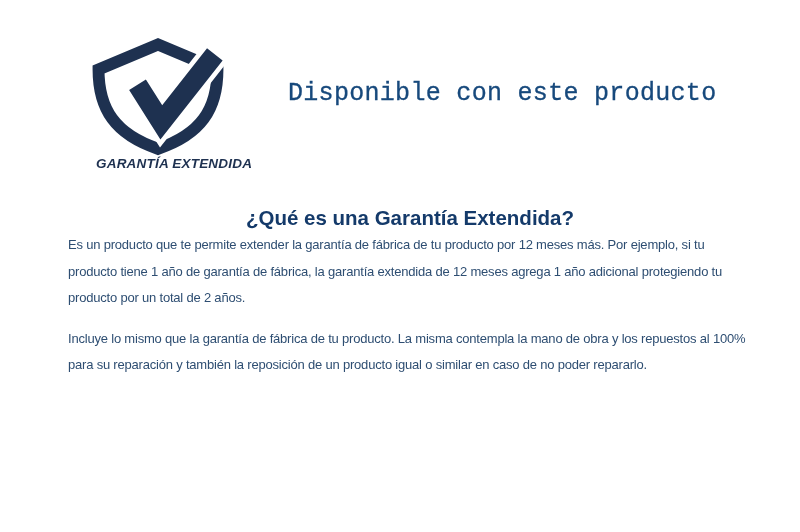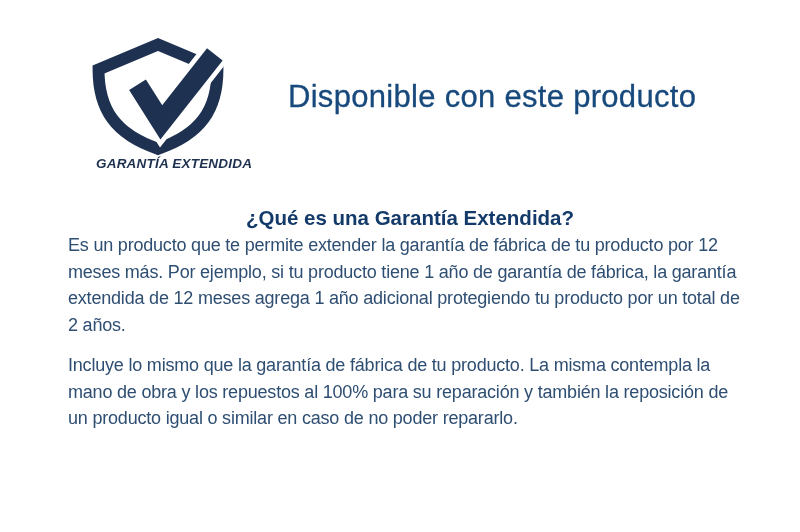--- a/index.html
+++ b/index.html
@@ -37,46 +37,47 @@
     color: var(--logo-navy, #1e3150);
     white-space: nowrap;
   }
 
   
   .main-heading {
     position: absolute;
     left: 288px;
     top: 79px;
     margin: 0;
-    font-size: 31px;
+    font-size: 25px;
     font-weight: 500;
     letter-spacing: 0.3px;
     color: var(--heading-blue, #17497c);
     -webkit-text-stroke: 0.3px var(--heading-blue, #17497c);
     white-space: nowrap;
+    font-family: Liberation Mono, monospace;
   }
 
   
   .content {
     position: absolute;
     left: 68px;
     top: 206px;
     width: 684px;
   }
   .content h2 {
     margin: 0 0 2px 0;
     font-size: 20.5px;
     line-height: 24px;
     font-weight: bold;
     color: var(--title-navy, #143a6a);
     text-align: center;
   }
   .content p {
     margin: 0 0 14px 0;
-    font-size: 18px;
+    font-size: 13px;
     line-height: 26.5px;
     letter-spacing: -0.2px;
     color: var(--body-blue, #2e4e72);
   }
 </style>
 </head>
 <body>
 
 <div class="canvas">
 

